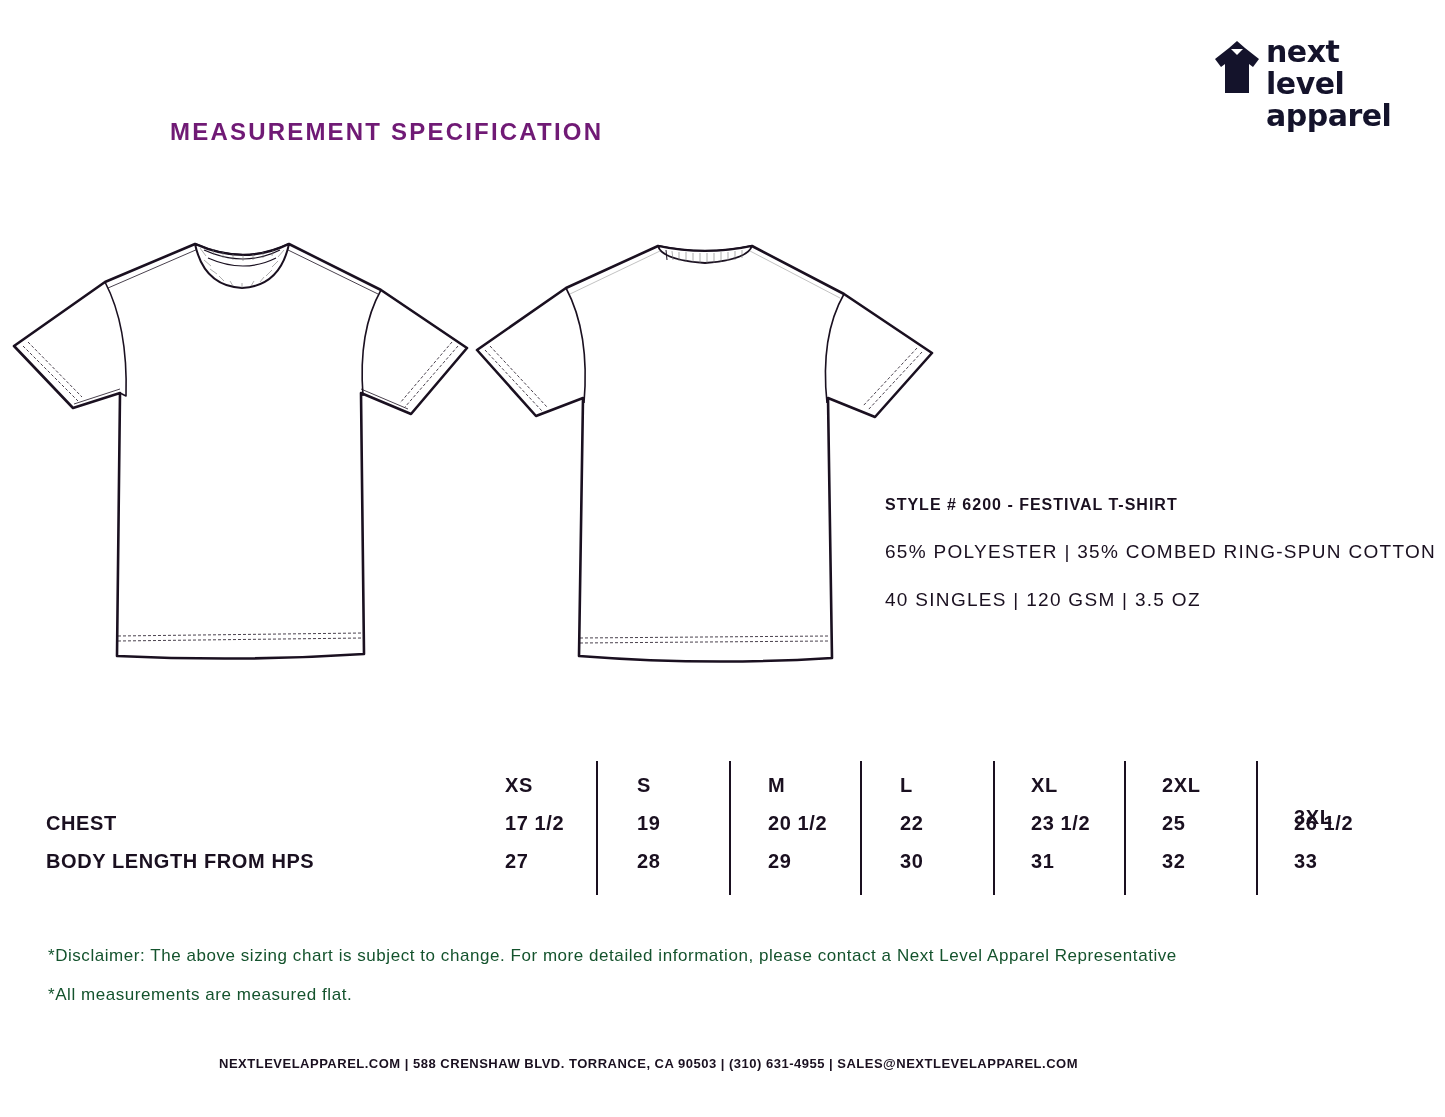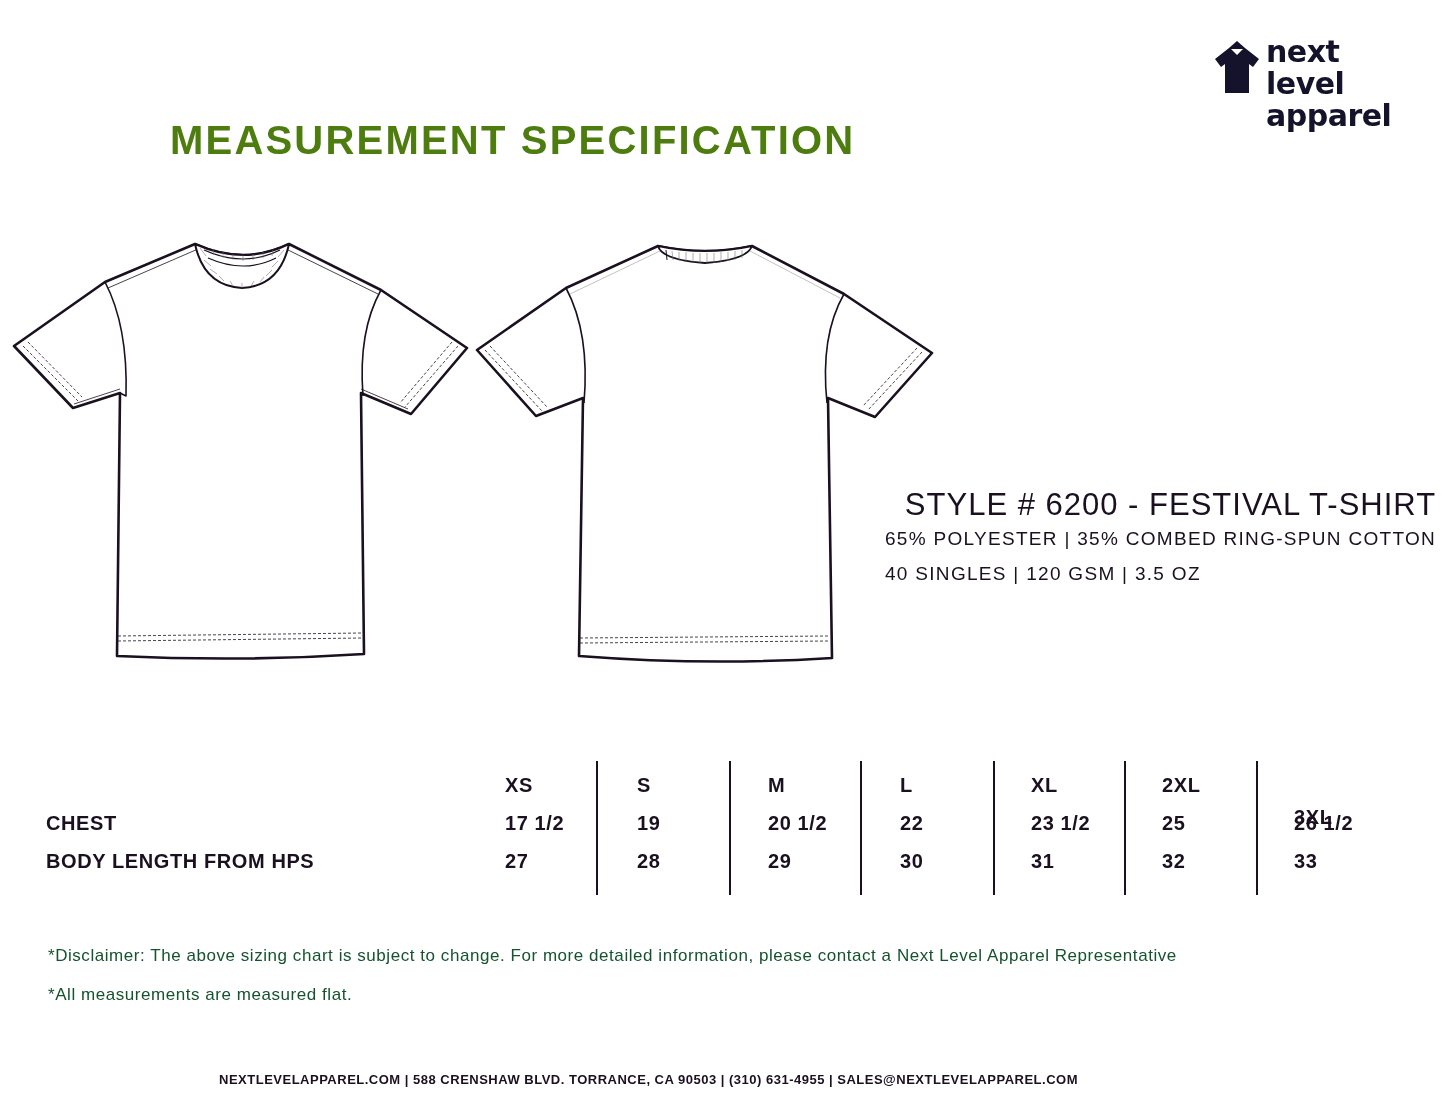--- a/index.html
+++ b/index.html
@@ -14,55 +14,55 @@
     .logo-icon { position: absolute; left: 0; top: 0; width: 46px; height: 54px; }
     .logo-text {
       position: absolute; left: 52px; top: -4px;
       font-family: "DejaVu Sans", sans-serif; font-weight: bold;
       font-size: 30px; line-height: 32px; letter-spacing: -0.5px; color: #14132b;
     }
     .logo-text span { display: block; }
 
     .page-title {
       left: 170px; top: 118px; font-family: "Liberation Sans", sans-serif;
-      font-weight: bold; font-size: 40px; letter-spacing: 2.2px; color: #4d7c0f;
+      font-weight: bold; font-size: 24px; letter-spacing: 2.2px; color: #701a75;
       white-space: nowrap;
     }
 
     .sketch { position: absolute; }
     .sketch-front { left: 8px; top: 236px; width: 465px; height: 430px; }
     .sketch-back { left: 472px; top: 238px; width: 465px; height: 430px; }
 
     .style-block { left: 885px; top: 490px; }
     .style-title {
-      font-family: "Liberation Sans", sans-serif; font-weight: normal; font-size: 31px;
-      letter-spacing: 1px; white-space: nowrap; line-height: 30px; text-align: right;
+      font-family: "Liberation Sans", sans-serif; font-weight: bold; font-size: 16px;
+      letter-spacing: 1px; white-space: nowrap; line-height: 30px;
     }
     .style-line {
       font-family: "Liberation Sans", sans-serif; font-size: 19px; letter-spacing: 1.3px;
-      white-space: nowrap; line-height: 33px; margin-top: 2px;
+      white-space: nowrap; line-height: 33px; margin-top: 15px;
     }
 
     .table { left: 0; top: 760px; width: 1445px; height: 140px; }
     .cell {
       position: absolute; font-family: "Liberation Sans", sans-serif; font-weight: bold;
       font-size: 20px; letter-spacing: 0.6px; white-space: nowrap; line-height: 24px;
     }
     .divider { position: absolute; top: 1px; width: 2px; height: 134px; background: #1a1020; }
 
     .note {
       font-family: "Liberation Sans", sans-serif; font-size: 17px; letter-spacing: 0.55px;
       white-space: nowrap; color: #14532d;
     }
     .footer {
       left: 0; width: 1445px; top: 1056px; text-align: center; padding-left: 0;
       font-family: "Liberation Sans", sans-serif; font-weight: bold; font-size: 13px;
       letter-spacing: 0.5px; white-space: nowrap;
     }
-    .footer-inner { display: inline-block; margin-left: -132px; margin-top: 16px; }
+    .footer-inner { display: inline-block; margin-left: -132px; }
   </style>
 </head>
 <body>
 
 <div class="abs logo">
   <svg class="logo-icon" viewBox="0 0 46 54">
     <path d="M23 1 L31 8 L45 19 L39 27 L35 24 L35 53 L11 53 L11 24 L7 27 L1 19 L15 8 Z" fill="#14132b"></path>
     <path d="M17 9 L29 9 L23 15 Z" fill="#ffffff"></path>
   </svg>
   <div class="logo-text">

